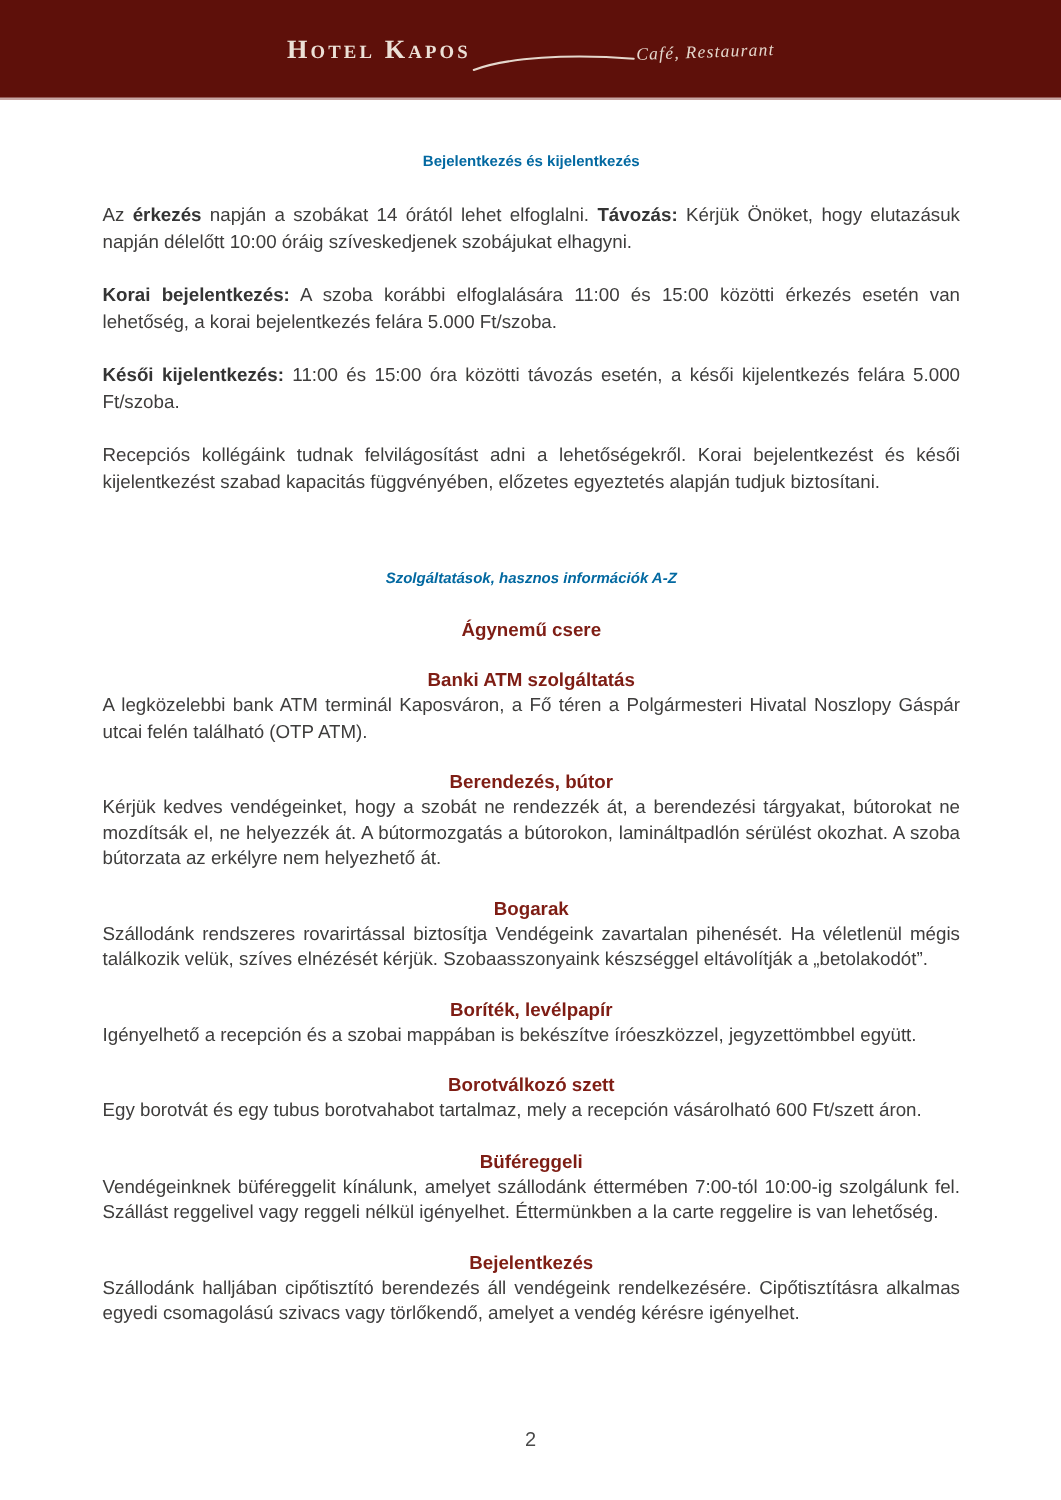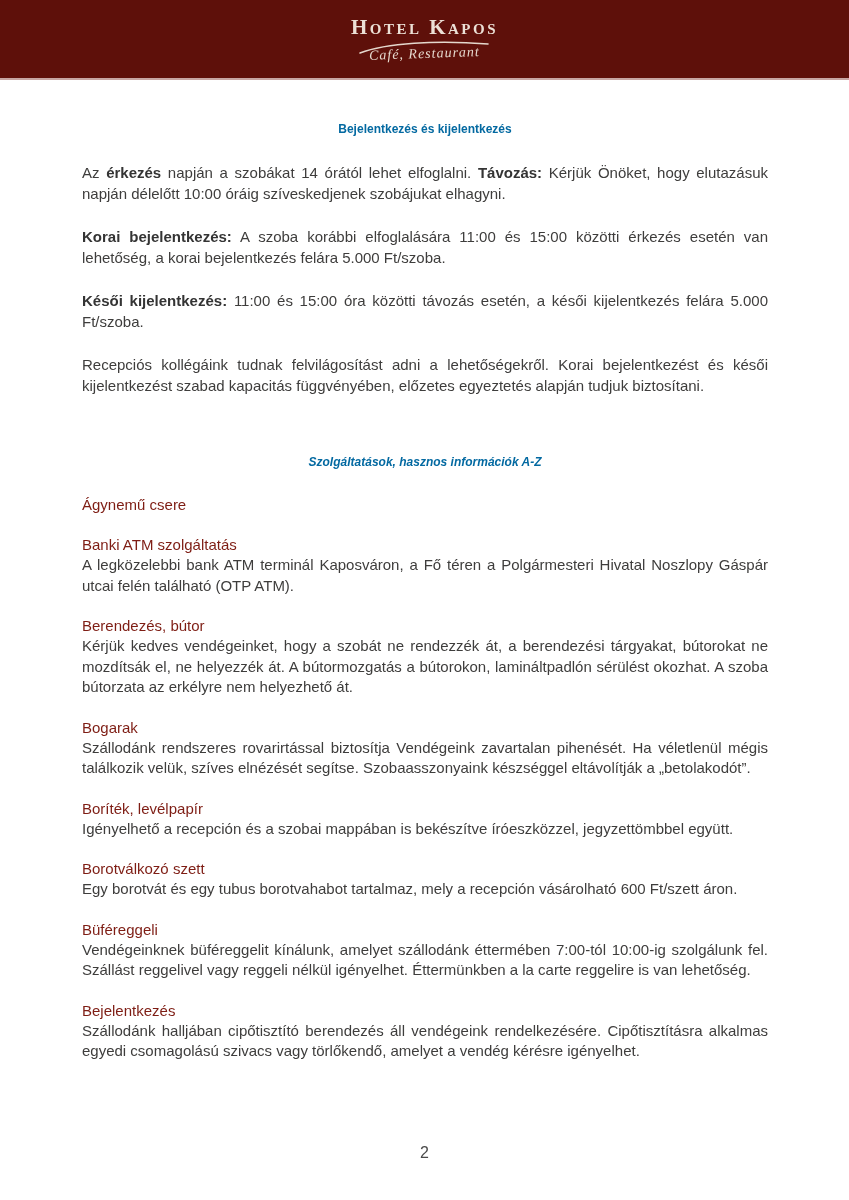--- a/index.html
+++ b/index.html
@@ -21,22 +21,21 @@
     width: 100%;
     height: 78px;
     background: #5e100a;
     border-bottom: 2px solid #c7a6a3;
     display: flex;
     align-items: center;
     justify-content: center;
   }
   .logo {
     display: flex;
-    flex-direction: column;
-    align-items: center;
+    align-items: flex-end;
     line-height: 1;
   }
   .logo-title {
     font-family: "Liberation Serif", "DejaVu Serif", serif;
     font-variant: small-caps;
     font-weight: bold;
     font-size: 21px;
     letter-spacing: 2.5px;
     color: #ece0d6;
   }
@@ -77,22 +76,23 @@
     margin: 0 0 23px 0;
     text-align: justify;
   }
   .para b { color: #343434; }
 
   .entry { margin: 0 0 19px 0; }
   .entry-heading {
     margin: 0;
     color: #7e1d14;
     font-size: 15px;
-    font-weight: normal;
+    font-weight: bold;
     line-height: 21px;
+    text-align: center;
   }
   .entry-body {
     margin: 0;
     text-align: justify;
   }
 
   
   .footer {
     position: absolute;
     left: 0;
@@ -143,21 +143,21 @@
       <p class="entry-body">A legközelebbi bank ATM terminál Kaposváron, a Fő téren a Polgármesteri Hivatal Noszlopy Gáspár utcai felén található (OTP ATM).</p>
     </div>
 
     <div class="entry">
       <h2 class="entry-heading">Berendezés, bútor</h2>
       <p class="entry-body">Kérjük kedves vendégeinket, hogy a szobát ne rendezzék át, a berendezési tárgyakat, bútorokat ne mozdítsák el, ne helyezzék át. A bútormozgatás a bútorokon, lamináltpadlón sérülést okozhat. A szoba bútorzata az erkélyre nem helyezhető át.</p>
     </div>
 
     <div class="entry">
       <h2 class="entry-heading">Bogarak</h2>
-      <p class="entry-body">Szállodánk rendszeres rovarirtással biztosítja Vendégeink zavartalan pihenését. Ha véletlenül mégis találkozik velük, szíves elnézését segítse. Szobaasszonyaink készséggel eltávolítják a „betolakodót”.</p>
+      <p class="entry-body">Szállodánk rendszeres rovarirtással biztosítja Vendégeink zavartalan pihenését. Ha véletlenül mégis találkozik velük, szíves elnézését kérjük. Szobaasszonyaink készséggel eltávolítják a „betolakodót”.</p>
     </div>
 
     <div class="entry">
       <h2 class="entry-heading">Boríték, levélpapír</h2>
       <p class="entry-body">Igényelhető a recepción és a szobai mappában is bekészítve íróeszközzel, jegyzettömbbel együtt.</p>
     </div>
 
     <div class="entry">
       <h2 class="entry-heading">Borotválkozó szett</h2>
       <p class="entry-body">Egy borotvát és egy tubus borotvahabot tartalmaz, mely a recepción vásárolható 600 Ft/szett áron.</p>

